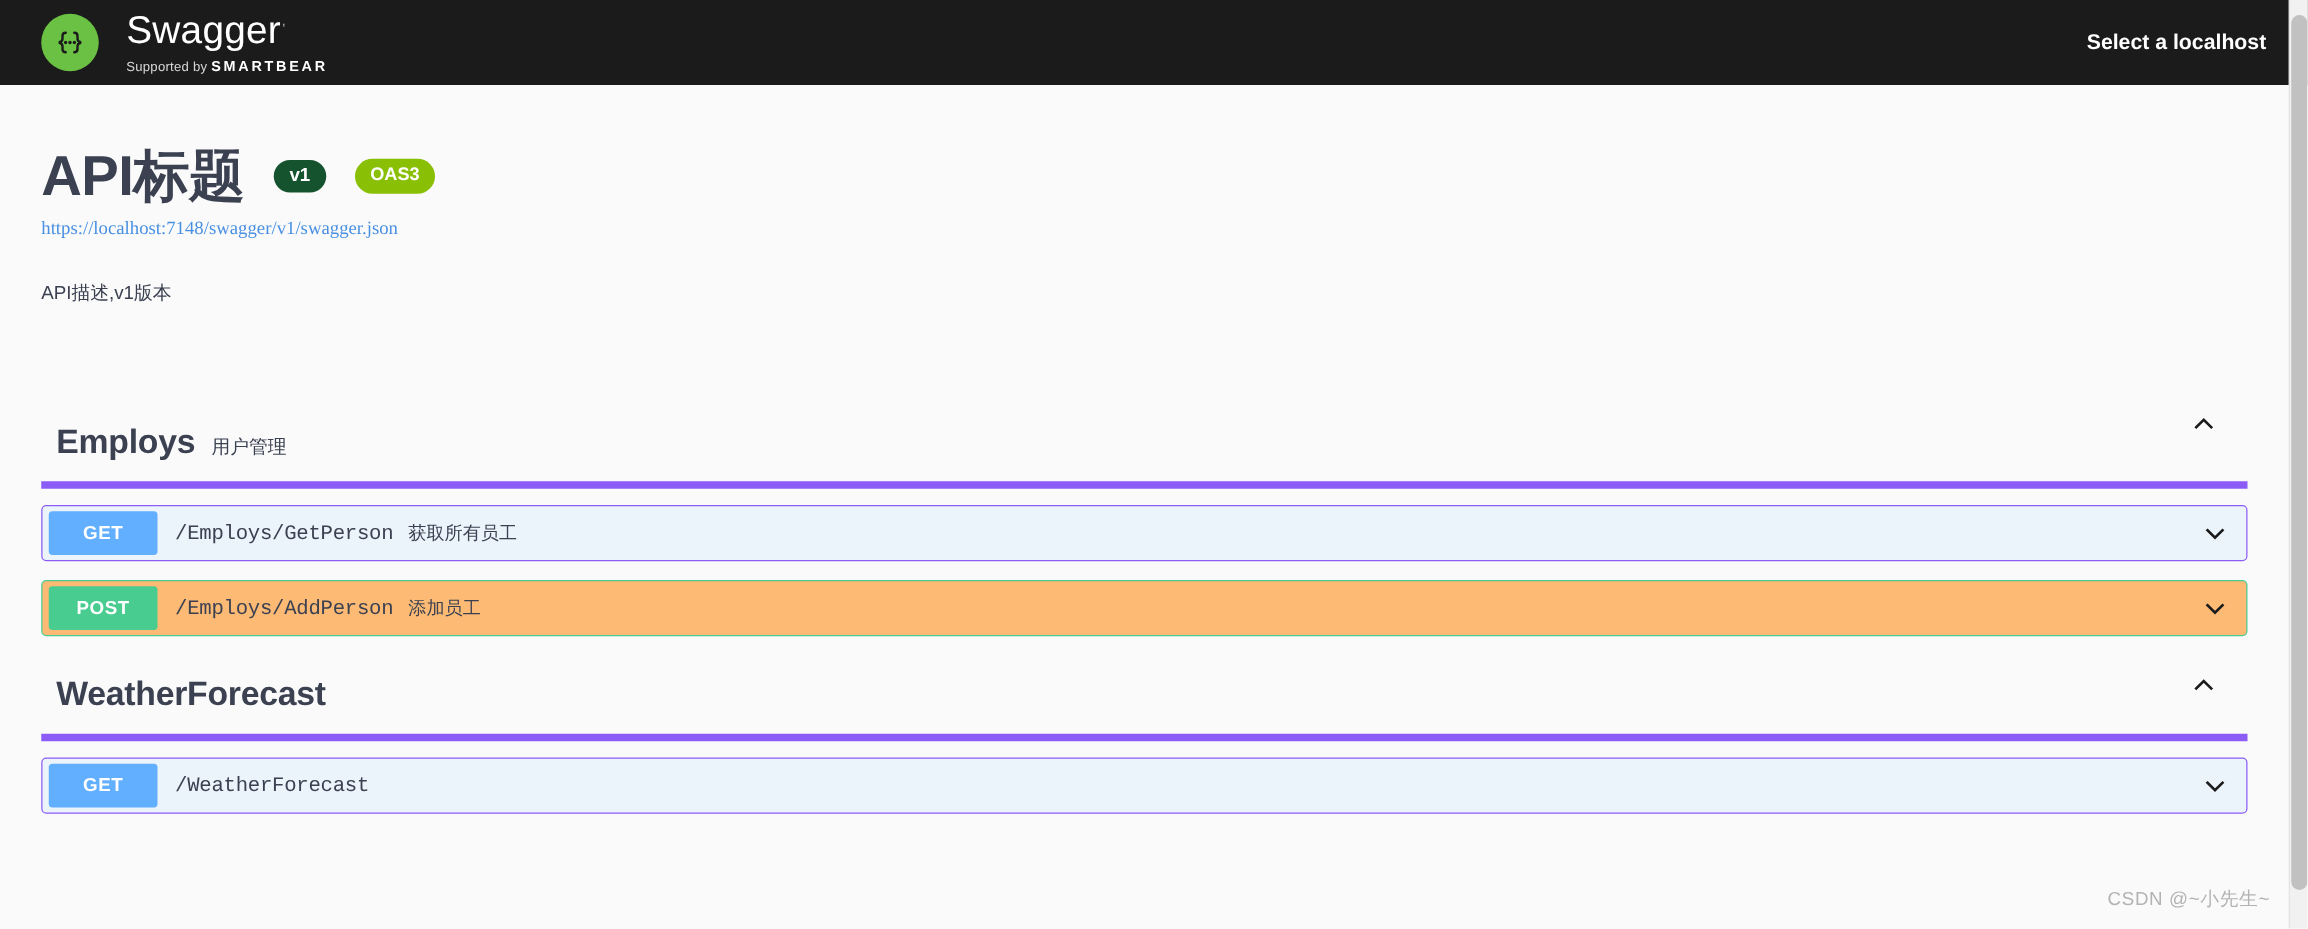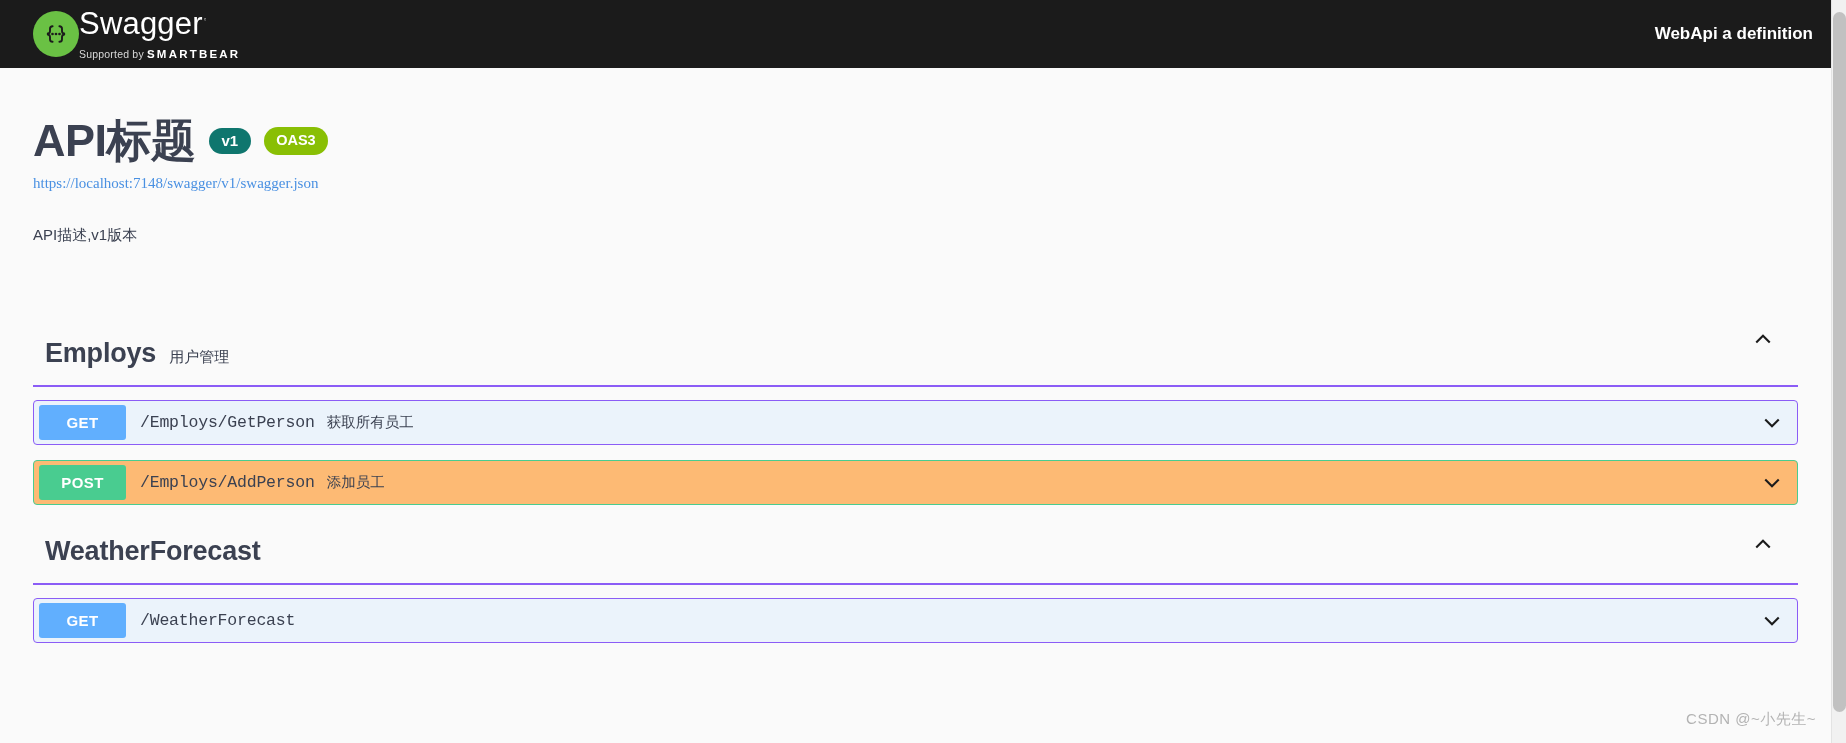--- a/index.html
+++ b/index.html
@@ -21,21 +21,21 @@
   .topbar {
     height: 68px;
     background: #1b1b1b;
     display: flex;
     align-items: center;
     padding: 0 33px 0 33px;
   }
   .logo-wrap {
     display: flex;
     align-items: center;
-    gap: 0;
+    gap: 22px;
   }
   .logo-mark {
     width: 46px; height: 46px;
     border-radius: 50%;
     background: #6ac144;
     display: flex;
     align-items: center;
     justify-content: center;
     flex: 0 0 auto;
   }
@@ -112,42 +112,42 @@
   .content {
     padding: 0 33px;
     max-width: 1846px;
   }
   .info-block {
     padding-top: 48px;
   }
   .api-title-row {
     display: flex;
     align-items: center;
-    gap: 13px;
+    gap: 23px;
   }
   .api-title {
     font-size: 45px;
     font-weight: 700;
     color: #3b4151;
     letter-spacing: -0.5px;
     margin: 0;
     line-height: 1.1;
   }
   .badge {
     display: inline-flex;
     align-items: center;
     justify-content: center;
     border-radius: 57px;
     color: #fff;
     font-size: 15px;
     font-weight: 700;
     padding: 5px 13px 6px 13px;
     line-height: 1;
   }
-  .badge-version { background: #0f766e; }
+  .badge-version { background: #14532d; }
   .badge-oas { background: #89bf04; font-size: 14.5px; padding: 6px 12px 7px 12px; }
 
   .api-url {
     display: block;
     margin-top: 9px;
     font-size: 15px;
     color: #4990e2;
     text-decoration: none;
     font-family: Liberation Serif, serif;
   }
@@ -158,21 +158,21 @@
     line-height: 1.5;
   }
 
   
   .tag-section { margin-top: 0; }
   .tag-section.first { margin-top: 62px; }
   .tag-header {
     display: flex;
     align-items: baseline;
     padding: 0 20px 16px 12px;
-    border-bottom: 2px solid #8b5cf6;
+    border-bottom: 6px solid #8b5cf6;
     cursor: pointer;
     position: relative;
   }
   .tag-name {
     font-size: 27px;
     font-weight: 700;
     color: #3b4151;
     letter-spacing: -0.2px;
   }
   .tag-desc {
@@ -299,21 +299,21 @@
           <span class="logo-title">Swagger</span><span class="logo-tm">‛</span>
         </div>
         <div class="logo-sub">
           <span>Supported by</span>
           <b>SMARTBEAR</b>
         </div>
       </div>
     </div>
 
     <div class="topbar-right">
-      <span class="def-label">WebApi a definition</span>
+      <span class="def-label">Select a localhost</span>
     </div>
   </div>
 
   <div class="main-wrap">
     <div class="content">
 
       <div class="info-block">
         <div class="api-title-row">
           <h1 class="api-title">API标题</h1>
           <span class="badge badge-version">v1</span>

